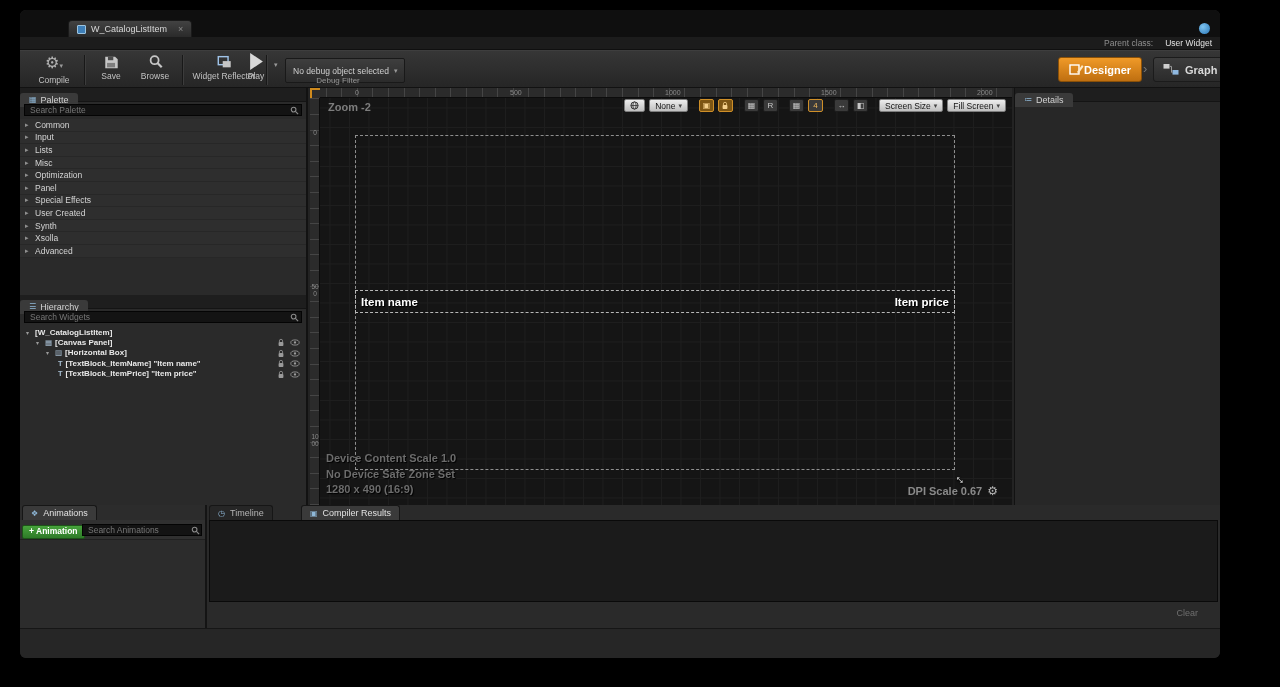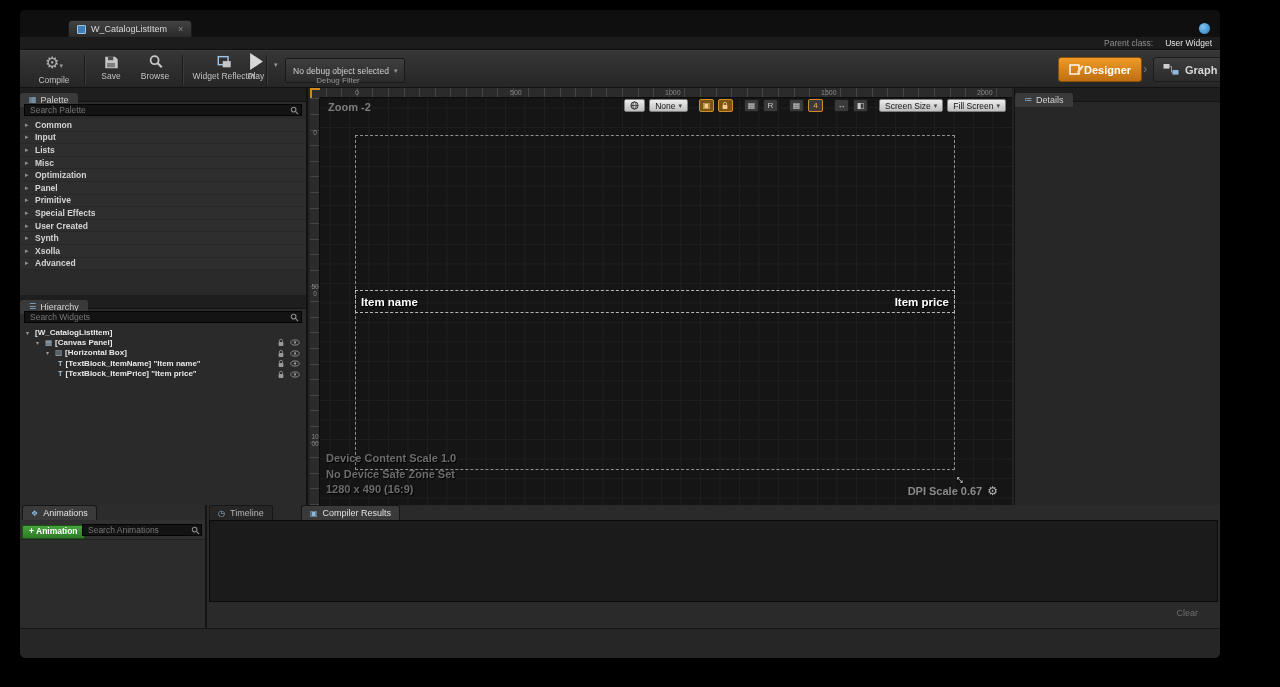--- a/index.html
+++ b/index.html
@@ -39,21 +39,21 @@
   .leftcol{position:absolute;left:0;top:78px;width:288px;height:417px;background:#2a2a2a;border-right:2px solid #121212}
   .phdr{position:absolute;height:14px;background:#1e1e1e;border-bottom:1px solid #141414}
   .ptab{display:inline-flex;align-items:center;gap:4px;height:14px;padding:0 9px;background:#3a3a3a;
     border-radius:3px 3px 0 0;font-size:9px;color:#d2d2d2}
   .ptab .picon{font-size:8px;color:#8fb8d8;line-height:8px}
   .sinput{position:absolute;background:#131313;border:1px solid #040404;border-radius:0;color:#9a9a9a;
     font-size:8.5px;padding:0 3px 0 5px;height:12px;font-family:inherit;outline:none}
   .sinput::placeholder{color:#777}
   .mag{position:absolute;width:9px;height:9px}
   .p-row{height:12.6px;display:flex;align-items:center;gap:4px;padding-left:5px;border-bottom:1px solid #272727;
-    background:#2e2e2e;color:#d4d4d4;font-size:8.5px;font-weight:bold}
+    background:#2e2e2e;color:#d4d4d4;font-size:8.5px;font-weight:normal}
   .p-exp{color:#8f8f8f;font-size:7px;width:6px}
   .h-row{height:10.4px;display:flex;align-items:center;gap:3px;color:#e8e8e8;font-size:8px;font-weight:bold;position:relative}
   .h-exp{color:#9a9a9a;font-size:6px;width:6px}
   .h-ico{color:#a9c0d4;font-size:7.5px}
   .h-right{position:absolute;right:6px;top:1px;display:flex;gap:5px;align-items:center}
   .details-col{position:absolute;left:994px;top:78px;width:206px;height:417px;background:#272727;border-left:1px solid #121212}
 
   
   .canvas{position:absolute;left:290px;top:78px;width:702px;height:417px;overflow:hidden;background-color:#151515;
     background-image:linear-gradient(#1e1e1e 1px,transparent 1px),linear-gradient(90deg,#1e1e1e 1px,transparent 1px);
@@ -212,24 +212,20 @@
       <div class="p-row">
           <span class="p-exp">▸</span>
           <span>Optimization</span>
         </div>
       <div class="p-row">
           <span class="p-exp">▸</span>
           <span>Panel</span>
         </div>
       <div class="p-row">
           <span class="p-exp">▸</span>
-          <span>Primitive</span>
-        </div>
-      <div class="p-row">
-          <span class="p-exp">▸</span>
           <span>Special Effects</span>
         </div>
       <div class="p-row">
           <span class="p-exp">▸</span>
           <span>User Created</span>
         </div>
       <div class="p-row">
           <span class="p-exp">▸</span>
           <span>Synth</span>
         </div>

